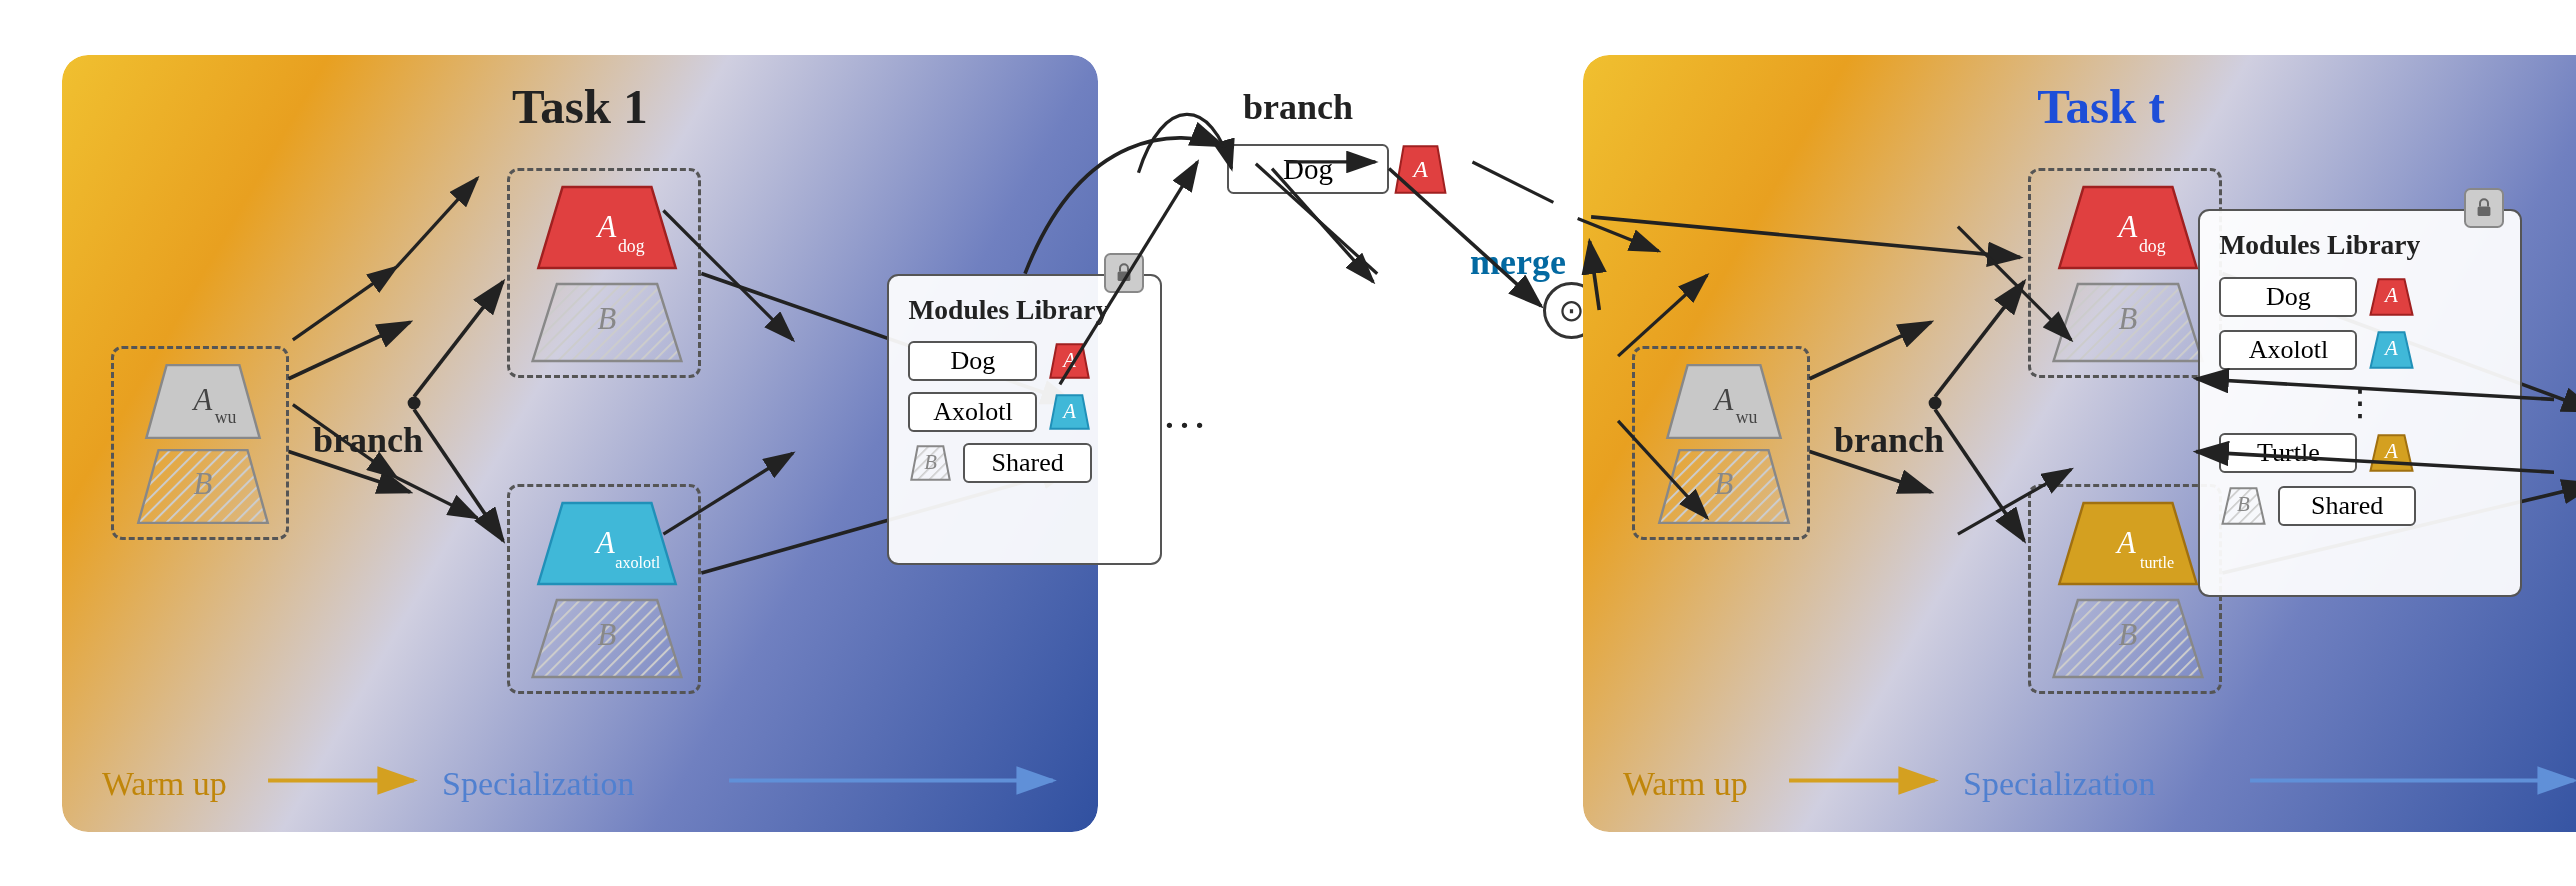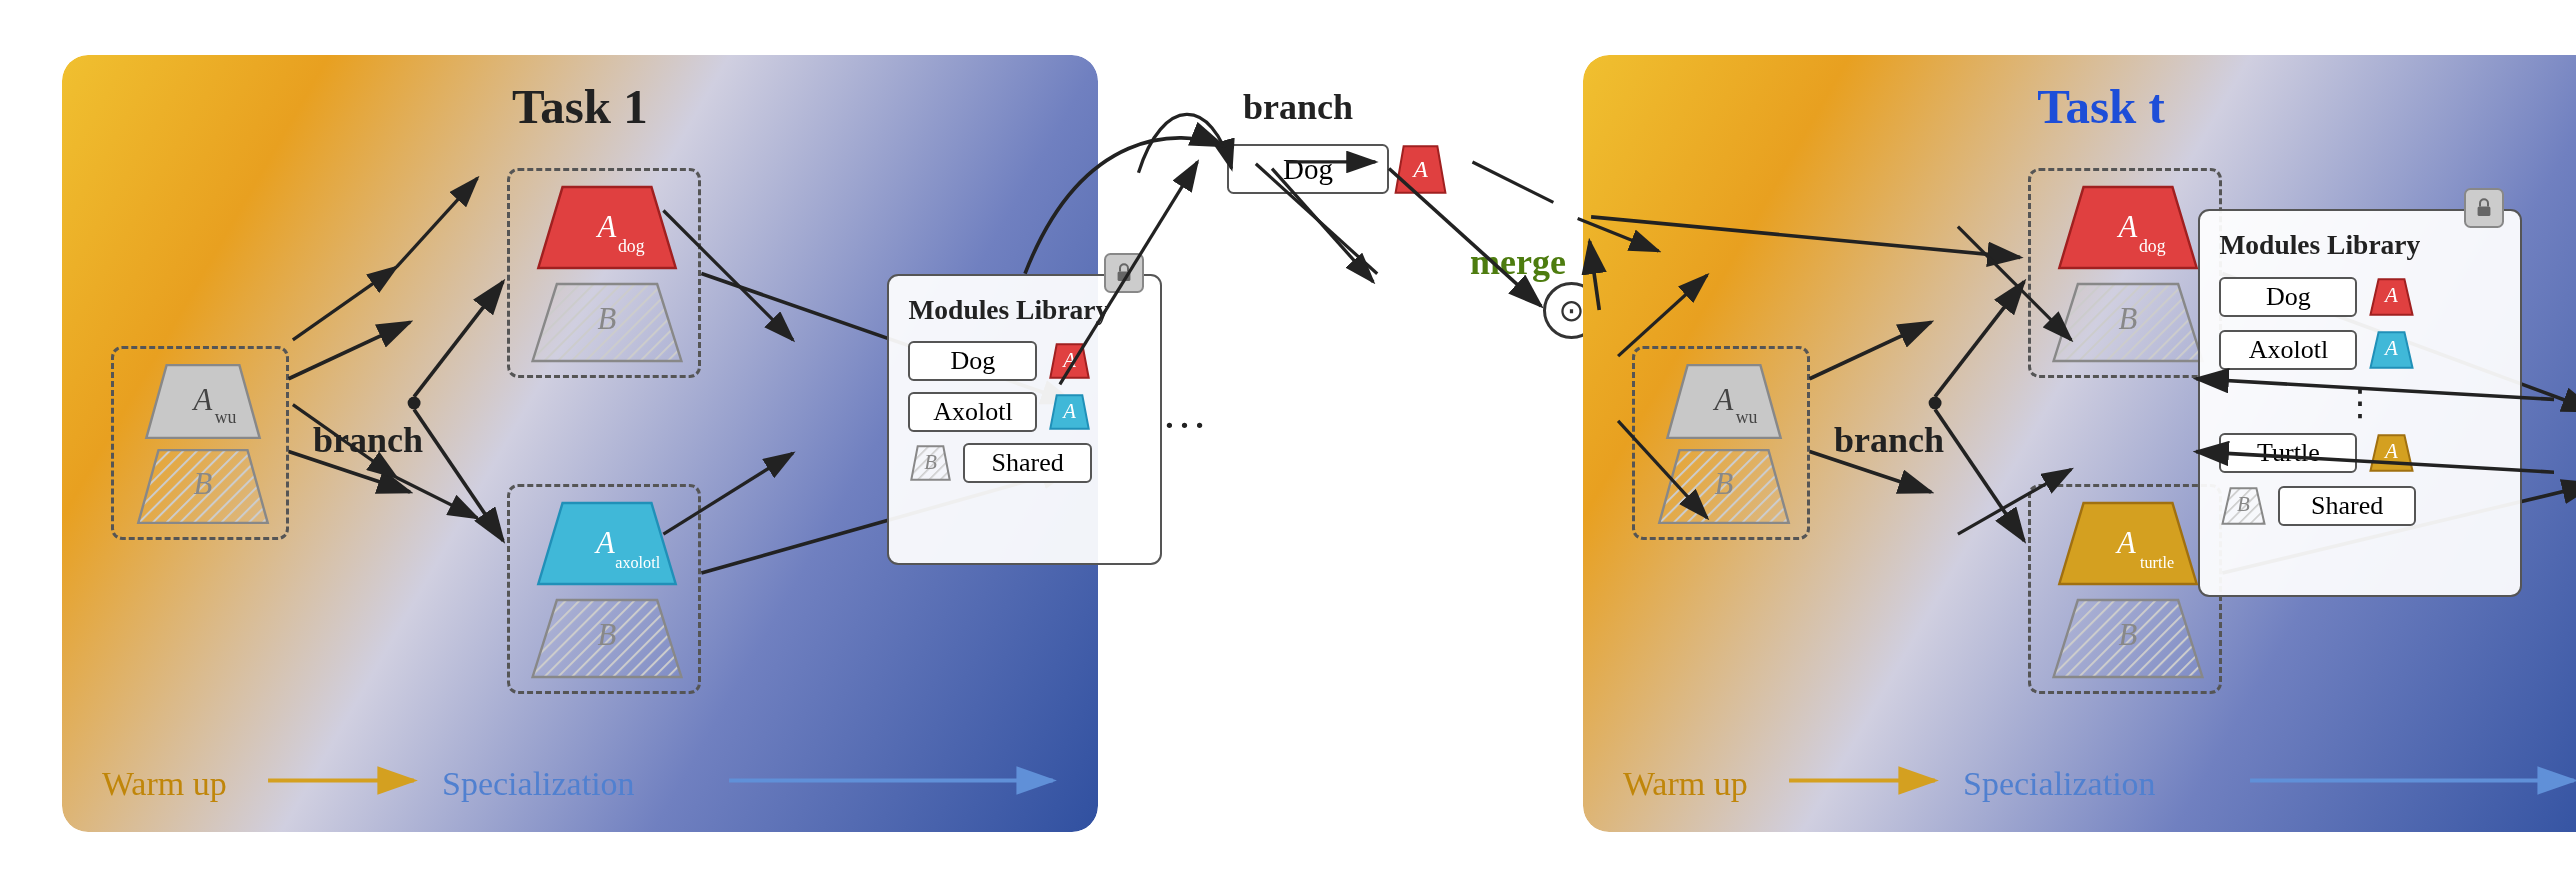--- a/index.html
+++ b/index.html
@@ -209,21 +209,21 @@
 
     <div style="position:absolute;left:1197px;top:55px;font-size:36px;font-weight:bold;color:#222;font-family:Georgia,serif;">branch</div>
 
     <div style="position:absolute;left:1181px;top:113px;width:162px;height:50px;border:2.4px solid #555;border-radius:6.5px;background:white;display:flex;align-items:center;justify-content:center;font-size:29px;font-family:Georgia,serif;">Dog</div>
 
     <svg style="position:absolute;left:1346px;top:112px;" width="57" height="53" viewBox="0 0 70 66">
       <polygon points="4,62 66,62 56,4 14,4" fill="#e04040" stroke="#a02020" stroke-width="2.5"></polygon>
       <text x="35" y="42" text-anchor="middle" font-size="30" font-style="italic" font-family="Georgia,serif" fill="white">A</text>
     </svg>
 
-    <div style="position:absolute;left:1424px;top:210px;font-size:36px;font-weight:bold;color:#4d7c0f;font-family:Georgia,serif;">merge</div>
+    <div style="position:absolute;left:1424px;top:210px;font-size:36px;font-weight:bold;color:#0369a1;font-family:Georgia,serif;">merge</div>
 
     <div style="position:absolute;left:1497px;top:251px;width:57px;height:57px;border:3.2px solid #333;border-radius:50%;background:white;display:flex;align-items:center;justify-content:center;font-size:31px;color:#333;">⊙</div>
 
     <div style="position:absolute;left:1116px;top:356px;font-size:45px;color:#222;">…</div>
 
     <svg style="position:absolute;left:1052px;top:0;width:518px;height:777px;pointer-events:none;" viewBox="0 0 640 960" width="518" height="777">
       <defs>
         <marker id="marr" markerWidth="10" markerHeight="7" refX="9" refY="3.5" orient="auto">
           <polygon points="0 0, 10 3.5, 0 7" fill="#222"></polygon>
         </marker>

